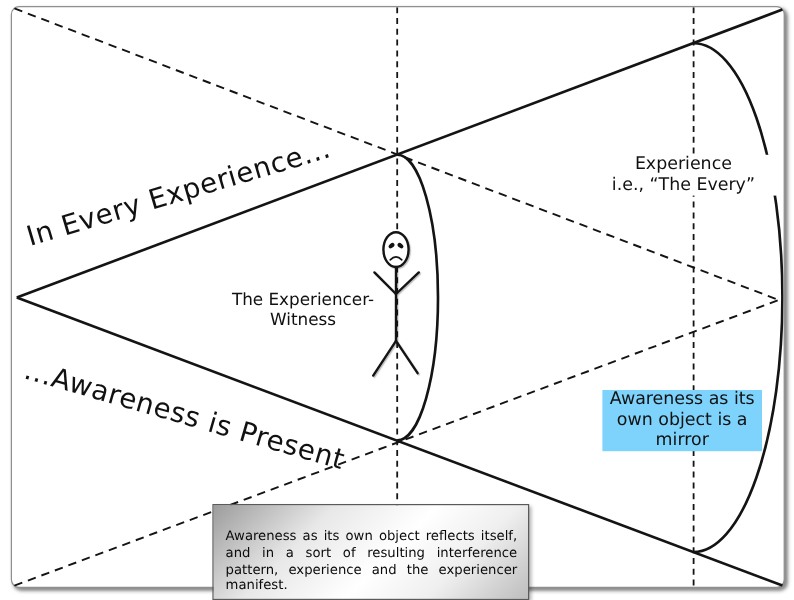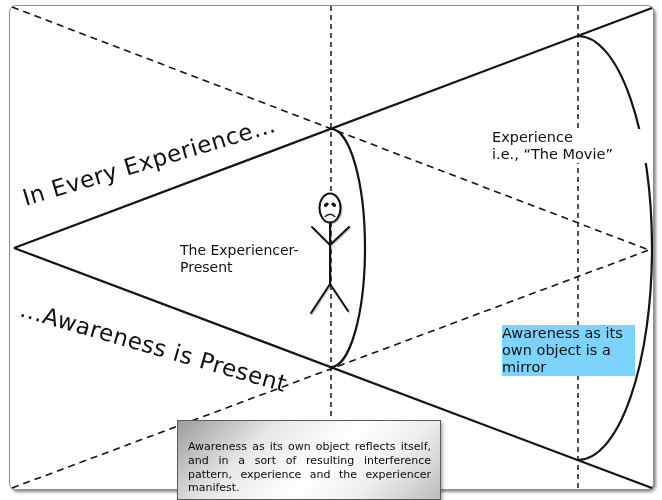--- a/index.html
+++ b/index.html
@@ -10,21 +10,21 @@
     box-shadow:2px 2px 3px rgba(40,40,40,0.55);
   }
   .frame svg{position:absolute;left:0;top:0;}
   .lbl{position:absolute;white-space:normal;}
   .rot-label{
     font-size:23px;line-height:30px;height:30px;text-align:center;
     letter-spacing:0.5px;white-space:nowrap;color:#111111;
   }
   .rot-top{left:8px;top:142px;width:248px;transform:rotate(-16.5deg);transform-origin:center;}
   .rot-bottom{left:6px;top:322px;width:252px;transform:rotate(16deg);transform-origin:center;}
-  .small-label{font-size:14px;line-height:16.5px;text-align:left;color:#111111;}
+  .small-label{font-size:14px;line-height:16.5px;text-align:center;color:#111111;}
   .experiencer{left:170px;top:192px;width:145px;margin-top:44px;}
   .experience{left:482px;top:123px;width:155px;font-size:14.5px;line-height:17px;background:#ffffff;}
   .mirror{left:492px;top:319px;width:133px;font-size:14.5px;line-height:17px;background:#7dd3fc;}
   .small-label span{display:block;}
   .caption-box{
     left:167px;top:414px;width:264px;box-sizing:border-box;
     padding:19px 9px 4px 10px;
     font-size:11px;line-height:1.25;text-align:justify;color:#0a0a0a;
     background:linear-gradient(135deg,#9c9c9c 0%,#e8e8e8 30%,#ffffff 55%,#efefef 75%,#bdbdbd 100%);
     border:1px solid #5a5a5a;
@@ -64,26 +64,26 @@
       <line x1="320" y1="278" x2="301" y2="307"></line>
       <line x1="320" y1="278" x2="338" y2="305"></line>
     </g>
   </svg>
 
   <div class="lbl rot-label rot-top">In Every Experience...</div>
   <div class="lbl rot-label rot-bottom">...Awareness is Present</div>
 
   <div class="lbl small-label experiencer">
     <span>The Experiencer-</span>
-    <span>Present</span>
+    <span>Witness</span>
   </div>
 
   <div class="lbl small-label experience">
     <span>Experience</span>
-    <span>i.e., “The Movie”</span>
+    <span>i.e., “The Every”</span>
   </div>
 
   <div class="lbl small-label mirror">Awareness as its own object is a mirror</div>
 
   <div class="lbl caption-box">
     <span>Awareness as its own object reflects itself, and in a sort of resulting interference pattern, experience and the experiencer manifest.</span>
   </div>
 
 </div>
 

